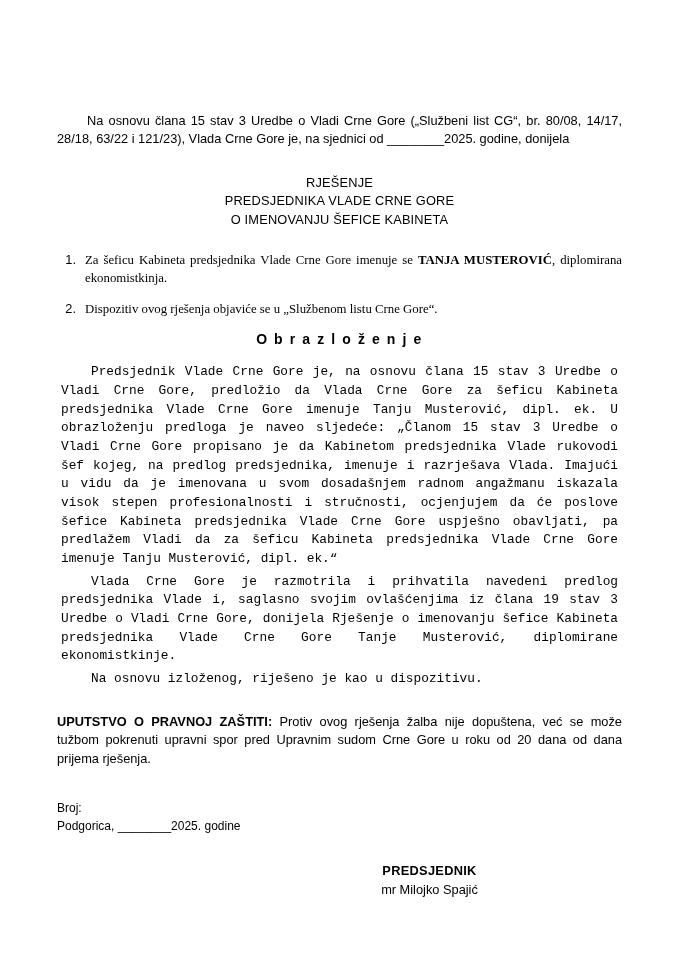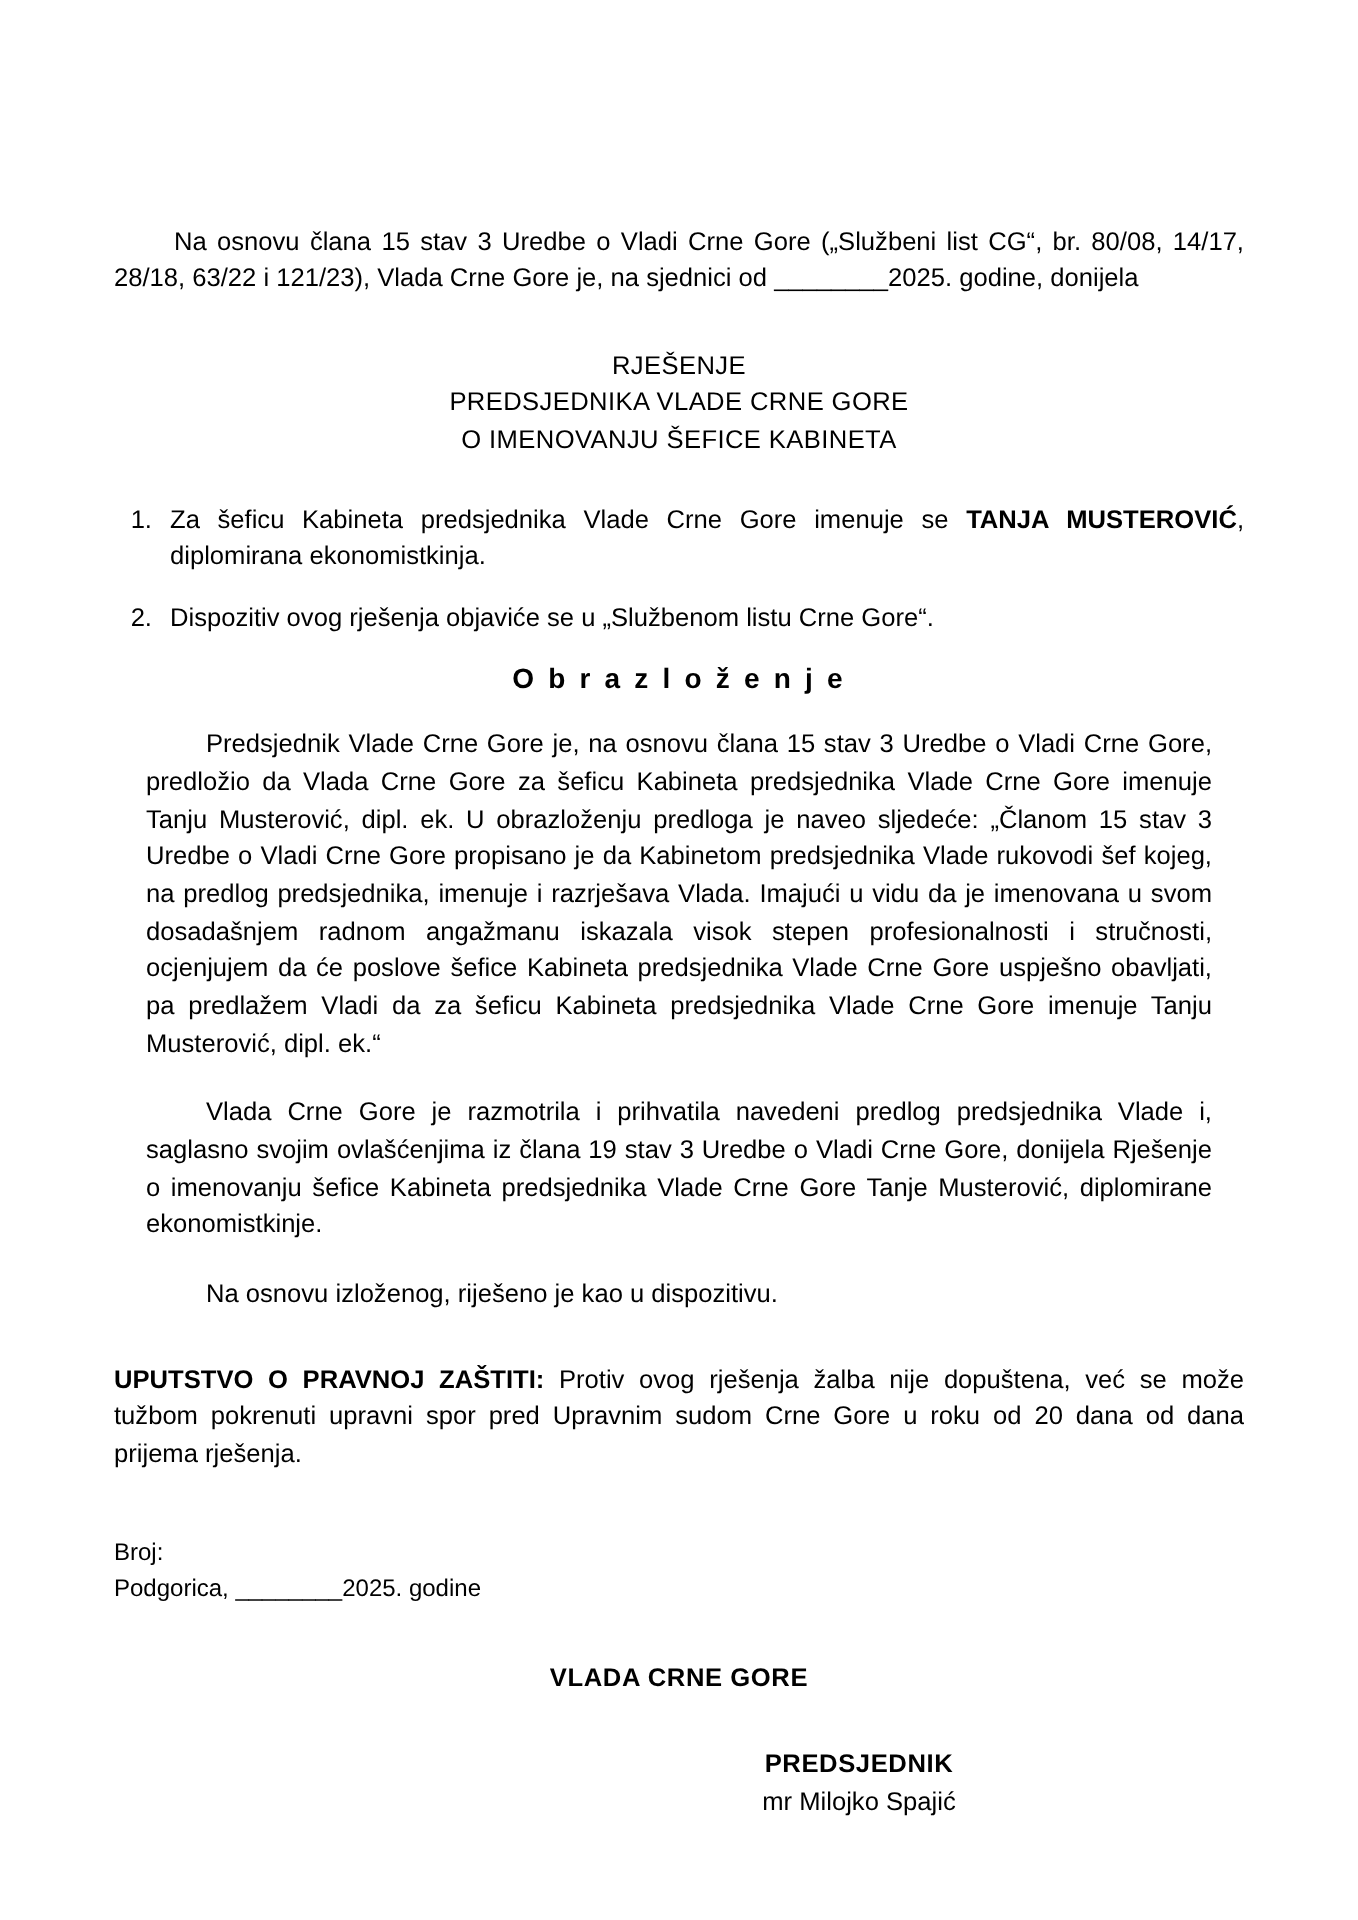--- a/index.html
+++ b/index.html
@@ -53,41 +53,43 @@
   .num-marker {
     width: 28px;
     flex: 0 0 28px;
     text-align: right;
     padding-right: 9px;
     box-sizing: border-box;
   }
   .num-text {
     flex: 1 1 auto;
     text-align: justify;
+    font-family: Liberation Serif, serif;
   }
   b.strongname {
     font-weight: bold;
   }
   .obraz {
     margin-top: 6px;
     text-align: center;
     font-weight: bold;
     font-size: 14px;
     letter-spacing: 1.6px;
   }
   .body-block {
     margin-top: 16px;
     font-size: 12.8px;
     line-height: 1.46;
     text-align: justify;
   }
   .body-block p {
-    margin: 16px;
+    margin: 4px;
     text-indent: 30px;
     text-align: justify;
+    font-family: Liberation Mono, monospace;
   }
   .uputstvo {
     margin-top: 24px;
     font-size: 12.8px;
     line-height: 1.46;
     text-align: justify;
   }
   .uputstvo .lead {
     font-weight: bold;
   }
@@ -150,20 +152,19 @@
     <p>Na osnovu izloženog, riješeno je kao u dispozitivu.</p>
   </div>
 
   <div class="uputstvo"><span class="lead">UPUTSTVO O PRAVNOJ ZAŠTITI:</span><span> Protiv ovog rješenja žalba nije dopuštena, već se može tužbom pokrenuti upravni spor pred Upravnim sudom Crne Gore u roku od 20 dana od dana prijema rješenja.</span></div>
 
   <div class="broj-block">
     <div>Broj:</div>
     <div>Podgorica, ________2025. godine</div>
   </div>
 
-  <div class="vlada">VLADA CRNE GORE</div>
 
   <div class="signature">
     <div class="role">PREDSJEDNIK</div>
     <div class="name">mr Milojko Spajić</div>
   </div>
 
 </div>
 
 </body></html>

